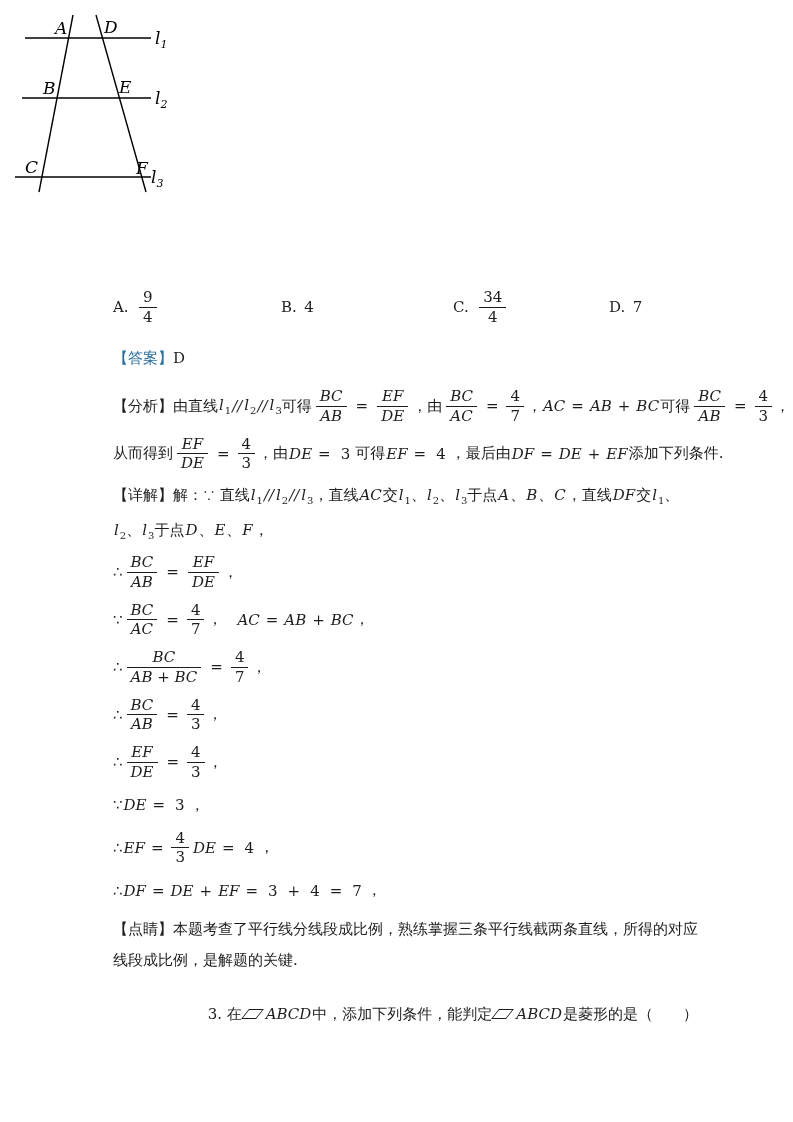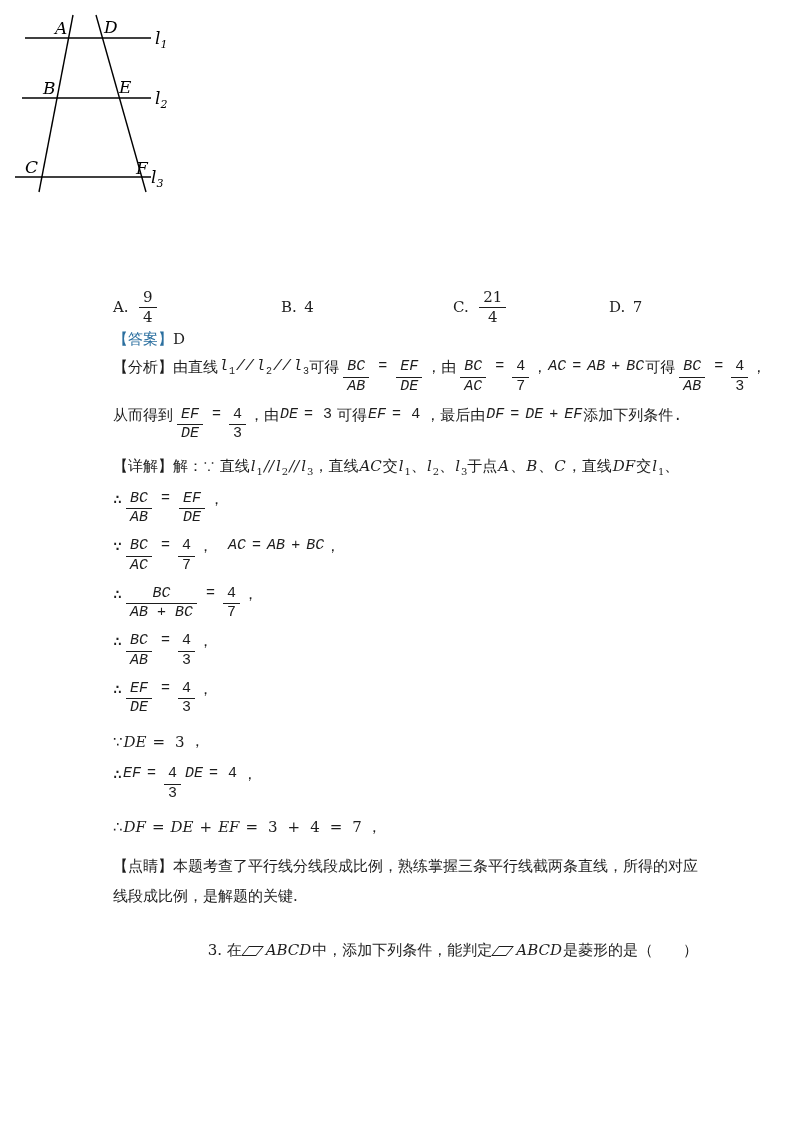--- a/index.html
+++ b/index.html
@@ -17,22 +17,22 @@
   svg.fig .subt { font-size:11px; }
 
   
   .content { position:absolute; left:113px; top:284px; width:585px; }
 
   .opts { position:relative; height:46px; }
   .opt { position:absolute; top:0; height:46px; display:flex; align-items:center; white-space:nowrap; }
   .opt-0 { left:0; } .opt-1 { left:168px; } .opt-2 { left:340px; } .opt-3 { left:496px; }
 
   .line { margin:12px 0; }
-  .line.ans { margin:0 0; }
-  .line.f  { margin:9px 0; display:flex; flex-wrap:nowrap; white-space:nowrap;font-family:Liberation Mono, monospace; }
+  .line.ans { margin:19px 0; }
+  .line.f  { margin:9px 0; display:flex; align-items:center; flex-wrap:nowrap; white-space:nowrap; }
   .line.fs { margin:14px 0; display:flex; align-items:center; white-space:nowrap; }
   .line.p  { margin:7px 0; line-height:1.75; }
   .line.pw { margin:8px 0 0 0; line-height:2.05; }
   .line.pq { margin:26px 0 0 0; line-height:1.7;text-align:right; }
 
   .lab { color:var(--blue); }
   .mi  { font-style:italic; margin:0 1px; }
   .op  { margin:0 5px; }
   .sp  { display:inline-block; width:14px; }
 
@@ -78,21 +78,21 @@
             <span class="d">4</span>
           </span>
         </div>
         <div class="opt opt-1">
           <span class="txt">B. </span>
           <span class="txt">4</span>
         </div>
         <div class="opt opt-2">
           <span class="txt">C. </span>
           <span class="frac">
-            <span class="n">21</span>
+            <span class="n">34</span>
             <span class="d">4</span>
           </span>
         </div>
         <div class="opt opt-3">
           <span class="txt">D. </span>
           <span class="txt">7</span>
         </div>
       </div>
     <div id="lines">
         <div class="line ans"><span class="lab">【答案】</span><span class="txt">D</span></div>
@@ -163,20 +163,21 @@
           <span class="op">4</span>
           <span class="txt">，最后由</span>
           <span class="mi">DF</span>
           <span class="op">=</span>
           <span class="mi">DE</span>
           <span class="op">+</span>
           <span class="mi">EF</span>
           <span class="txt">添加下列条件.</span>
         </div>
         <div class="line p"><span class="txt">【详解】解：∵ 直线</span><span class="msub"><span class="mi">l</span><sub>1</sub></span><span class="mi">//</span><span class="msub"><span class="mi">l</span><sub>2</sub></span><span class="mi">//</span><span class="msub"><span class="mi">l</span><sub>3</sub></span><span class="txt">，直线</span><span class="mi">AC</span><span class="txt">交</span><span class="msub"><span class="mi">l</span><sub>1</sub></span><span class="txt">、</span><span class="msub"><span class="mi">l</span><sub>2</sub></span><span class="txt">、</span><span class="msub"><span class="mi">l</span><sub>3</sub></span><span class="txt">于点</span><span class="mi">A</span><span class="txt">、</span><span class="mi">B</span><span class="txt">、</span><span class="mi">C</span><span class="txt">，直线</span><span class="mi">DF</span><span class="txt">交</span><span class="msub"><span class="mi">l</span><sub>1</sub></span><span class="txt">、</span></div>
+        <div class="line p"><span class="msub"><span class="mi">l</span><sub>2</sub></span><span class="txt">、</span><span class="msub"><span class="mi">l</span><sub>3</sub></span><span class="txt">于点</span><span class="mi">D</span><span class="txt">、</span><span class="mi">E</span><span class="txt">、</span><span class="mi">F</span><span class="txt">，</span></div>
         <div class="line f">
           <span class="txt">∴</span>
           <span class="frac">
             <span class="n mi">BC</span>
             <span class="d mi">AB</span>
           </span>
           <span class="op">=</span>
           <span class="frac">
             <span class="n mi">EF</span>
             <span class="d mi">DE</span>

